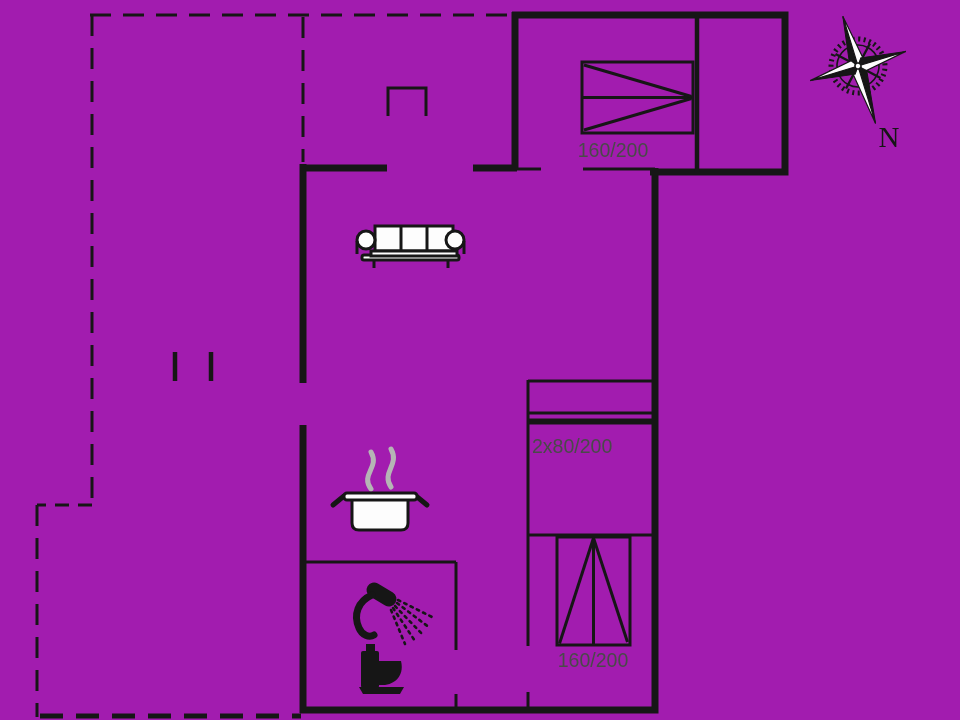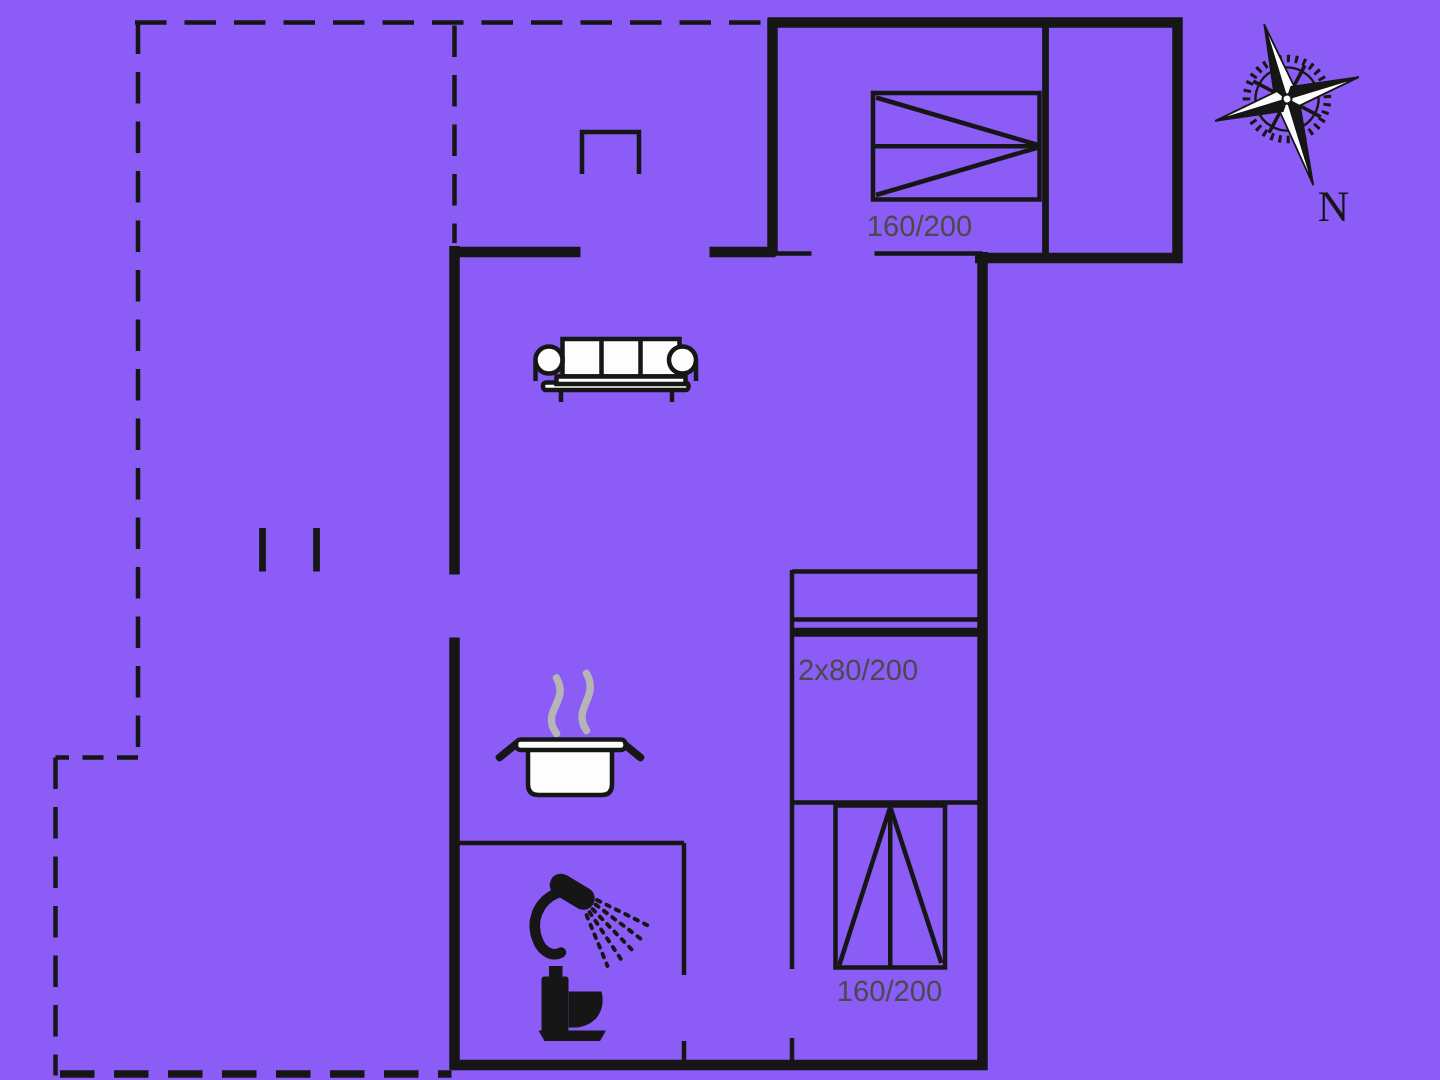--- a/index.html
+++ b/index.html
@@ -1,16 +1,16 @@
 <!DOCTYPE html>
 <html><head>
 <meta charset="utf-8">
 <style>
   html,body{margin:0;padding:0;background:#ffffff;}
-  #stage{position:relative;width:960px;height:720px;background:#8b5cf6;overflow:hidden;
+  #stage{position:relative;width:960px;height:720px;background:#a21caf;overflow:hidden;
          font-family:"Liberation Sans", sans-serif;}
   #plan-svg{position:absolute;inset:0;display:block;}
   .wall-thick{stroke:#161616;stroke-width:7;fill:none;stroke-linecap:butt;stroke-linejoin:miter;}
   .wall-thin{stroke:#161616;stroke-width:3;fill:none;}
   .wall-mid{stroke:#161616;stroke-width:4.5;fill:none;}
   .dash{stroke:#161616;stroke-width:3;fill:none;stroke-dasharray:21 12;}
   .dash-small{stroke:#161616;stroke-width:3;fill:none;stroke-dasharray:14 9;}
   .dash-heavy{stroke:#161616;stroke-width:5;fill:none;stroke-dasharray:23 13;}
   .furn{stroke:#161616;stroke-width:3;fill:none;}
   .furn-fill{stroke:#161616;stroke-width:3;fill:#fdfdfd;}

